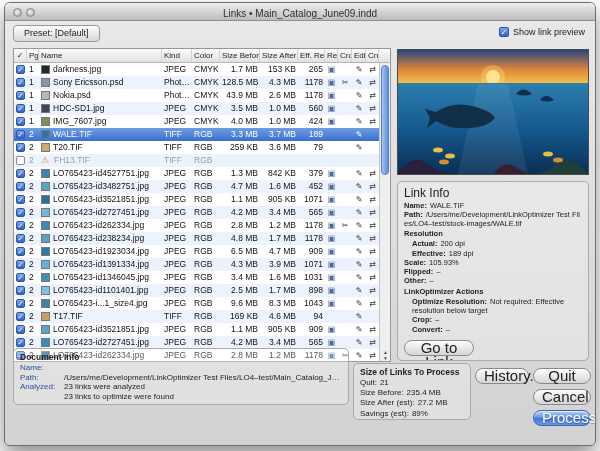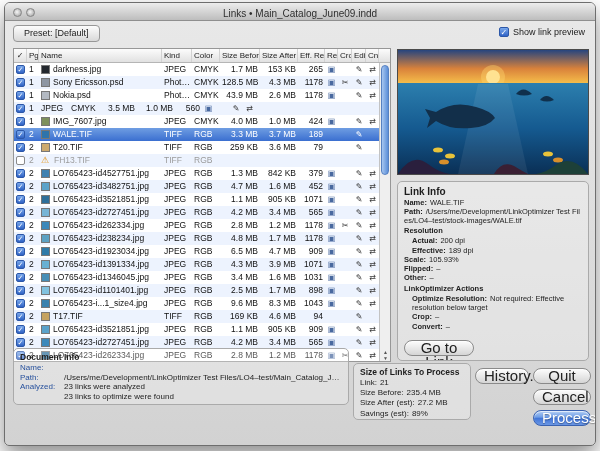--- a/index.html
+++ b/index.html
@@ -39,21 +39,21 @@
 .ic-edit::before{content:"✎";color:#3a3a3a}
 .ic-cnv::before{content:"⇄";color:#3a3a3a}
 .sel .ic-res::before,.sel .ic-crop::before,.sel .ic-edit::before,.sel .ic-cnv::before{color:#fff}
 .vscroll{position:absolute;top:14px;right:0;bottom:0;width:11px;background:#efefef;border-left:1px solid #c3c3c3}
 .vthumb{position:absolute;top:2px;left:1px;width:8px;height:110px;border-radius:4px;background:linear-gradient(90deg,#a6c6f0,#5b8ed8);border:1px solid #5580c2}
 .varrows{position:absolute;bottom:0;left:0;width:11px;font-size:5px;color:#555;text-align:center;line-height:6px}
 
 .preview{position:absolute;left:392px;top:28px;width:192px;height:126px;border:1px solid #4a4a4a;background:#0a2f55}
 .preview svg{display:block}
 .linkinfo{position:absolute;left:392px;top:160px;width:192px;height:180px;border:1px solid #aaa;border-radius:5px;background:rgba(255,255,255,.28);font-size:7.5px;color:#1d1d1d;padding:4px 6px;overflow:hidden}
-.li-title{font-weight:bold;font-size:10px;margin-bottom:1px}
+.li-title{font-weight:normal;font-size:12px;margin-bottom:1px}
 .li-row{line-height:9.3px}
 .li-l{font-weight:bold;margin-right:3px}
 .li-sec{font-weight:bold;line-height:10px;margin-top:1px}
 .li-ind{padding-left:8px}
 .li-path{word-break:break-all;line-height:9px}
 .gobtn{position:absolute;left:6px;bottom:4px;width:70px;height:14px;line-height:12px;font-size:8px}
 
 .groupbox{position:absolute;border:1px solid #aaa;border-radius:5px;background:rgba(255,255,255,.28);font-size:8px;color:#1d1d1d;padding:3px 6px}
 .docinfo{left:8px;top:327px;width:336px;height:57px}
 .sizebox{left:348px;top:342px;width:118px;height:57px}
@@ -145,20 +145,21 @@
             <span class="cell c-after">2.6 MB</span>
             <span class="cell c-eff">1178</span>
             <span class="cell icell c-res"><span class="ic ic-res"></span></span>
             <span class="cell icell c-crop"></span>
             <span class="cell icell c-edit"><span class="ic ic-edit"></span></span>
             <span class="cell icell c-cnv"><span class="ic ic-cnv"></span></span>
           </div>
           <div class="trow alt">
             <span class="cell c-cb"><span class="cbx on">✓</span></span>
             <span class="cell c-pg">1</span>
+            <span class="cell c-name"><span class="thumb" style="background: rgb(65, 70, 77);"></span><span>HDC-SD1.jpg</span></span>
             <span class="cell c-kind">JPEG</span>
             <span class="cell c-color">CMYK</span>
             <span class="cell c-before">3.5 MB</span>
             <span class="cell c-after">1.0 MB</span>
             <span class="cell c-eff">560</span>
             <span class="cell icell c-res"><span class="ic ic-res"></span></span>
             <span class="cell icell c-crop"></span>
             <span class="cell icell c-edit"><span class="ic ic-edit"></span></span>
             <span class="cell icell c-cnv"><span class="ic ic-cnv"></span></span>
           </div>
@@ -502,21 +503,21 @@
           <span class="doc-v">23 links were analyzed</span>
         </div>
       <div class="doc-row">
           <span class="doc-l"></span>
           <span class="doc-v">23 links to optimize were found</span>
         </div>
     </div>
 
     <div class="groupbox sizebox">
       <div class="gb-title">Size of Links To Process</div>
-      <div class="sz-row"><span class="sz-l">Link:</span><span>21</span></div>
+      <div class="sz-row"><span class="sz-l">Quit:</span><span>21</span></div>
       <div class="sz-row"><span class="sz-l">Size Before:</span><span>235.4 MB</span></div>
       <div class="sz-row"><span class="sz-l">Size After (est):</span><span>27.2 MB</span></div>
       <div class="sz-row"><span class="sz-l">Savings (est):</span><span>89%</span></div>
     </div>
 
     <div class="btn btn-history">History...</div>
     <div class="btn btn-quit">Quit</div>
     <div class="btn btn-cancel">Cancel</div>
     <div class="btn btn-process primary">Process</div>
 

